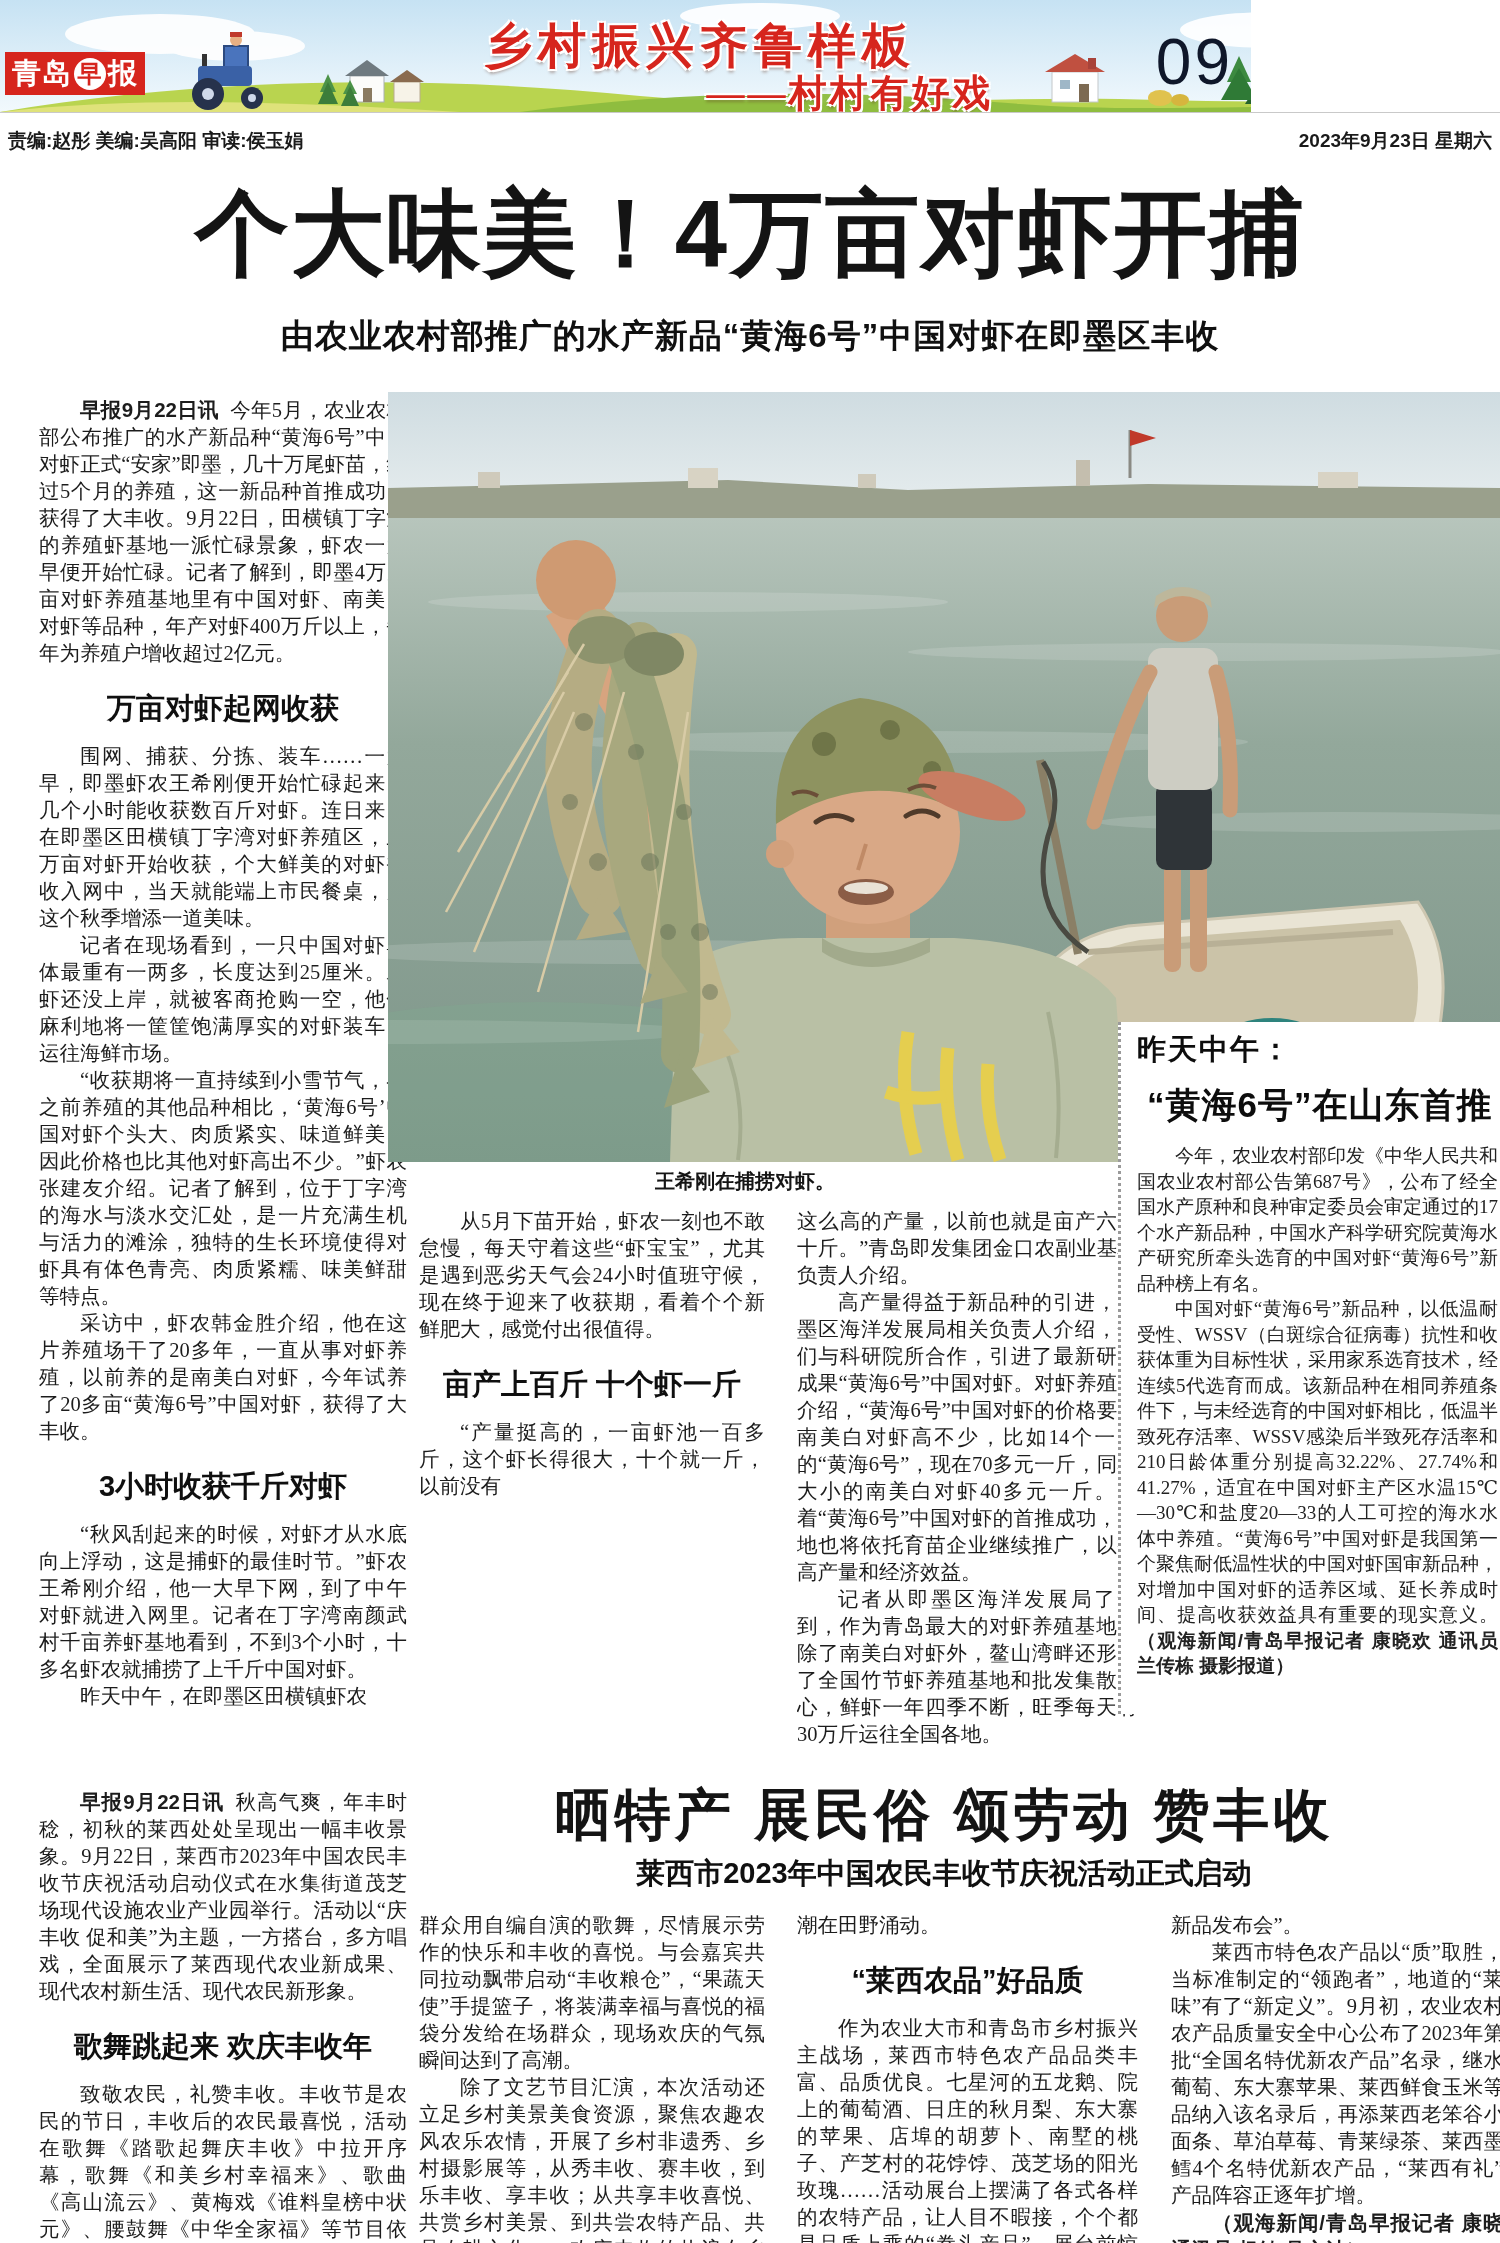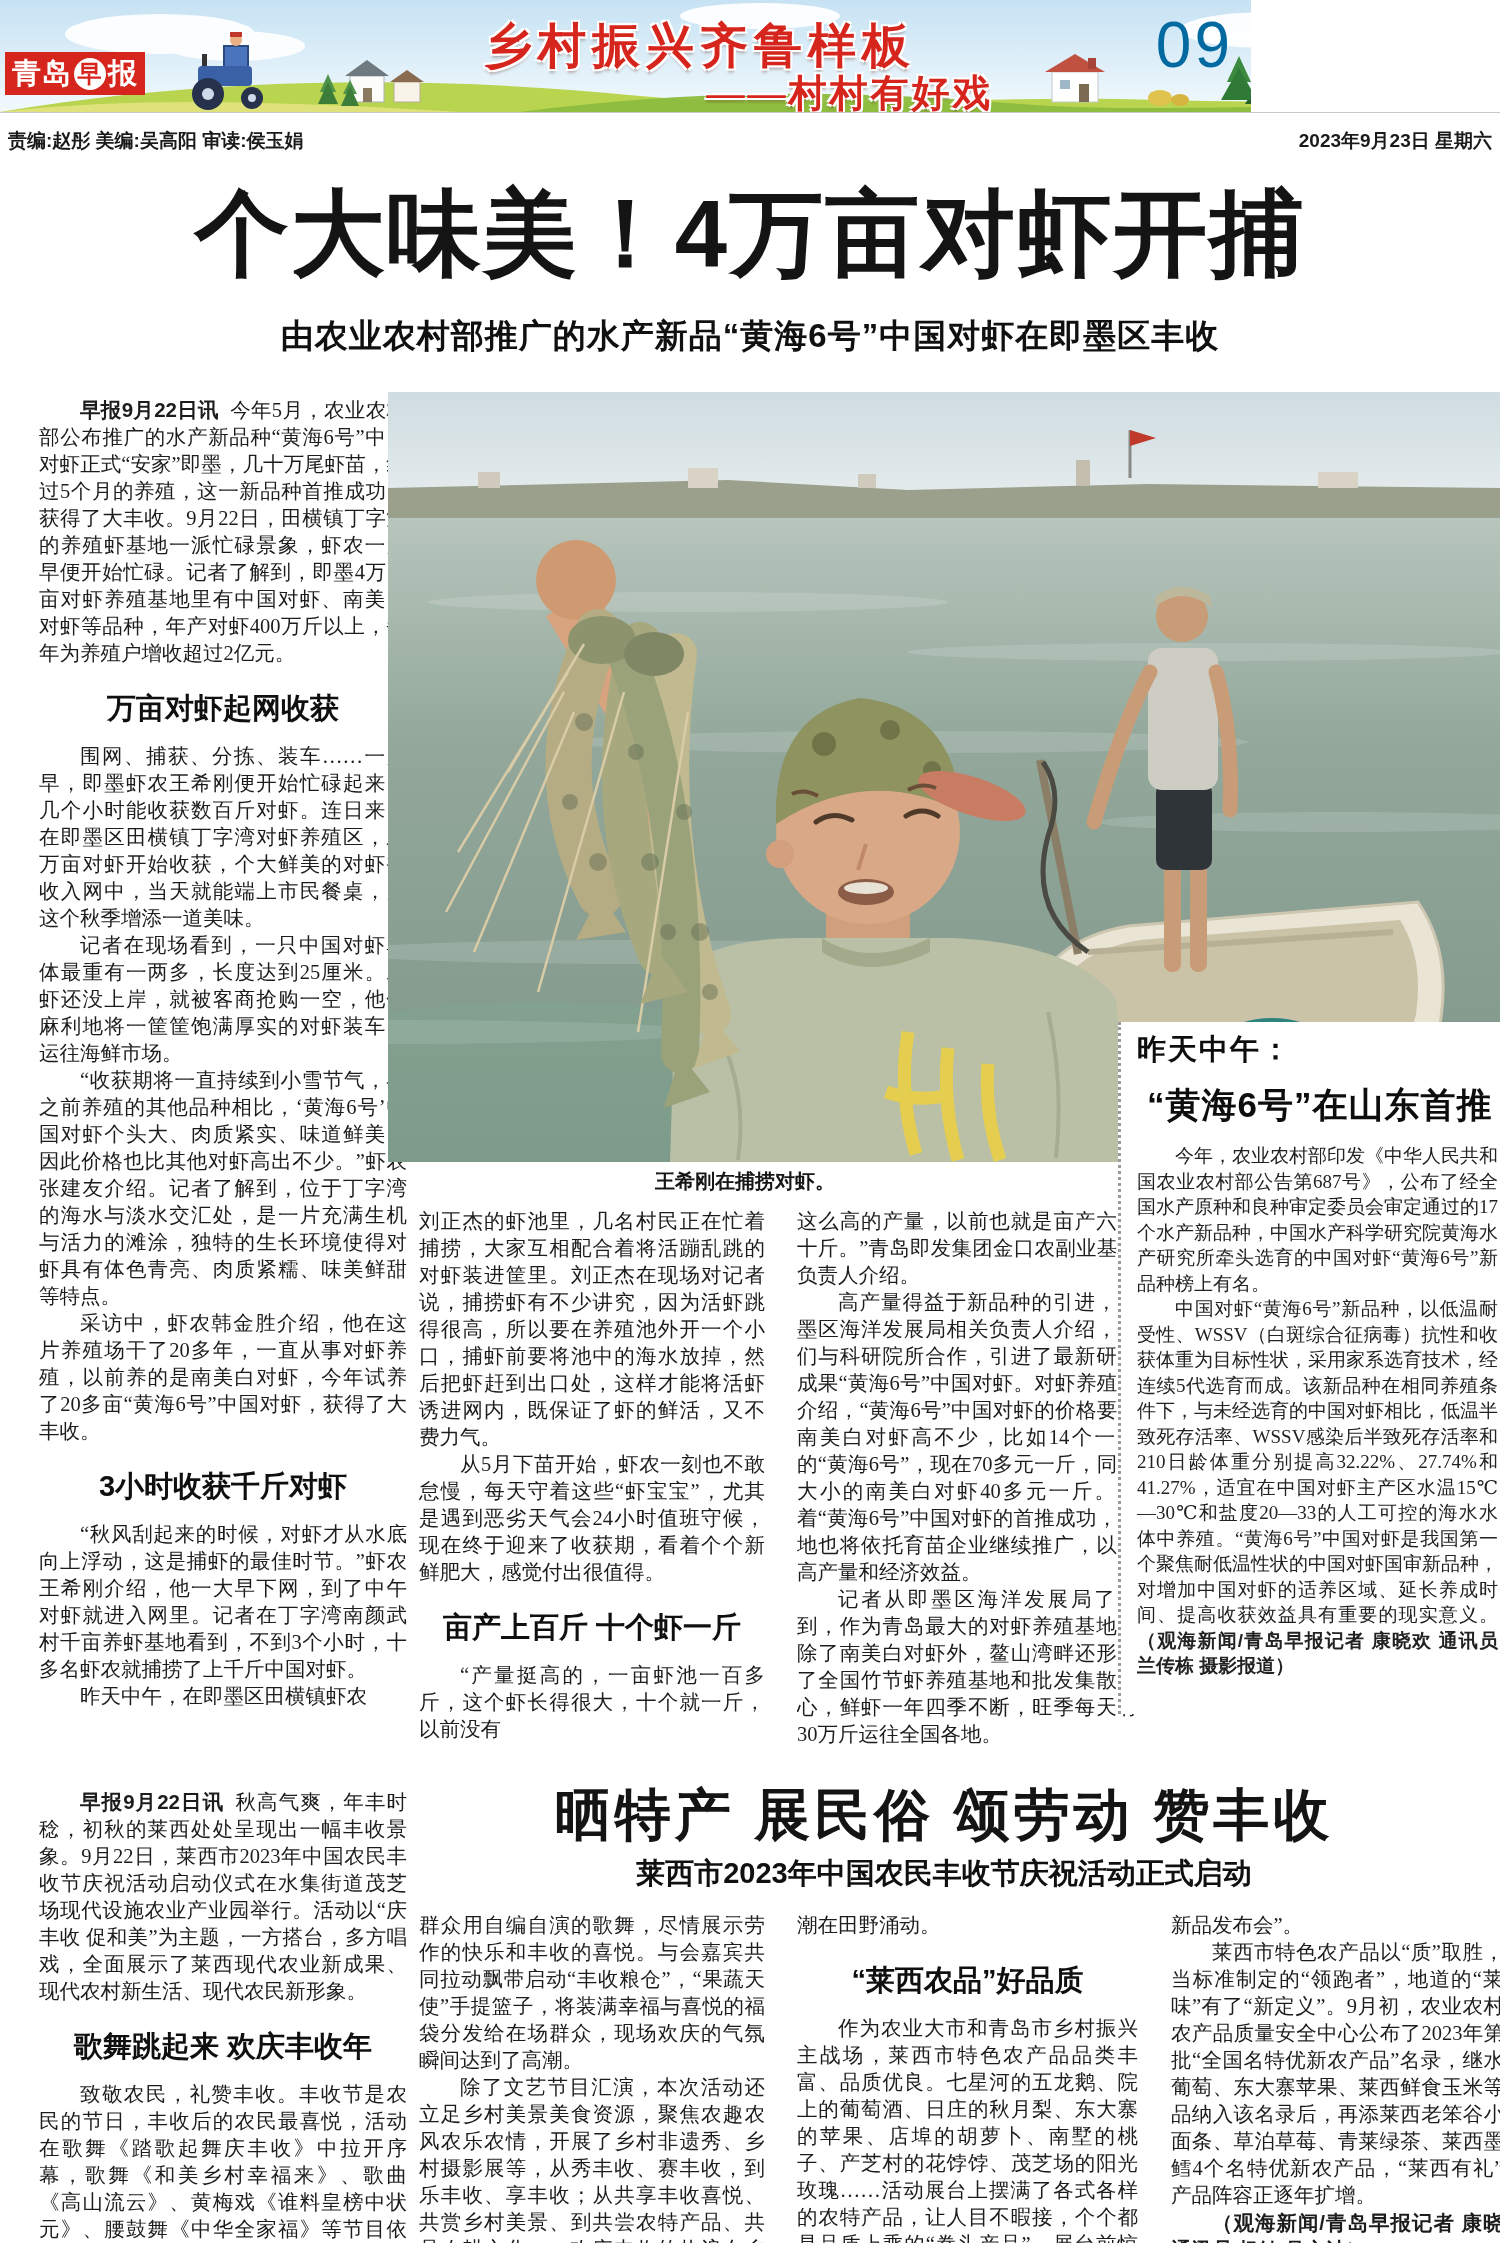--- a/index.html
+++ b/index.html
@@ -13,21 +13,21 @@
   .logo{left:5px;top:52px;width:140px;height:43px;background:#d6251d;display:flex;align-items:center;
         justify-content:center;gap:2px;color:#fff;font-weight:bold;font-size:29px;letter-spacing:1px;}
   .logo .circ{display:inline-flex;width:32px;height:32px;border-radius:50%;background:#fff;color:#d6251d;
         align-items:center;justify-content:center;font-size:24px;font-weight:bold;}
   .banner-t1{left:420px;top:14px;width:560px;text-align:center;font-size:48px;font-weight:bold;color:#d6251d;
         letter-spacing:6px;font-family:"Liberation Serif","DejaVu Serif",serif;
         text-shadow:-2px -2px 0 #fff,2px -2px 0 #fff,-2px 2px 0 #fff,2px 2px 0 #fff,0 4px 3px rgba(90,40,20,.35);}
   .banner-t2{left:640px;top:68px;width:420px;text-align:center;font-size:38px;font-weight:bold;color:#d6251d;
         letter-spacing:3px;font-family:"Liberation Serif","DejaVu Serif",serif;
         text-shadow:-2px -2px 0 #fff,2px -2px 0 #fff,-2px 2px 0 #fff,2px 2px 0 #fff,0 4px 3px rgba(90,40,20,.35);}
-  .pagenum{right:18px;top:8px;font-size:64px;color:#0369a1;letter-spacing:3px;}
+  .pagenum{right:18px;top:25px;font-size:64px;color:#0f172a;letter-spacing:3px;}
   .rule1{left:0;top:112px;width:1500px;height:1px;background:#c9c9c9;}
   .editors{left:8px;top:128px;font-size:19px;font-weight:bold;color:#1a1a1a;}
   .dateline{right:8px;top:128px;font-size:19px;font-weight:bold;color:#1a1a1a;}
 
   
   .mainhead{left:0;top:180px;width:1500px;margin:0;text-align:center;font-size:94px;line-height:1.15;
         font-weight:bold;color:#141414;letter-spacing:2px;}
   .mainsub{left:0;top:314px;width:1500px;text-align:center;font-size:33px;font-weight:bold;color:#101010;letter-spacing:1px;}
 
   .bodytext{font-family:"Liberation Serif","DejaVu Serif",serif;font-size:20.5px;line-height:27px;
@@ -285,21 +285,20 @@
         <polygon points="272,562 252,612 300,600" fill="#a8a87e"></polygon>
         <polygon points="322,622 306,676 352,660" fill="#c1b98f"></polygon>
         <polygon points="292,662 276,716 322,700" fill="#9aa27a"></polygon>
       </g>
     </svg>
   </div>
 
   <div class="abs caption">王希刚在捕捞对虾。</div>
 
   <div class="abs bodytext a1c2">
-    <p class="noind">刘正杰的虾池里，几名村民正在忙着捕捞，大家互相配合着将活蹦乱跳的对虾装进筐里。刘正杰在现场对记者说，捕捞虾有不少讲究，因为活虾跳得很高，所以要在养殖池外开一个小口，捕虾前要将池中的海水放掉，然后把虾赶到出口处，这样才能将活虾诱进网内，既保证了虾的鲜活，又不费力气。</p>
     <p>从5月下苗开始，虾农一刻也不敢怠慢，每天守着这些“虾宝宝”，尤其是遇到恶劣天气会24小时值班守候，现在终于迎来了收获期，看着个个新鲜肥大，感觉付出很值得。</p>
     <div class="colhead">亩产上百斤 十个虾一斤</div>
     <p>“产量挺高的，一亩虾池一百多斤，这个虾长得很大，十个就一斤，以前没有</p>
   </div>
 
   <div class="abs bodytext a1c3">
     <p class="noind">这么高的产量，以前也就是亩产六七十斤。”青岛即发集团金口农副业基地负责人介绍。</p>
     <p>高产量得益于新品种的引进，即墨区海洋发展局相关负责人介绍，他们与科研院所合作，引进了最新研究成果“黄海6号”中国对虾。对虾养殖户介绍，“黄海6号”中国对虾的价格要比南美白对虾高不少，比如14个一斤的“黄海6号”，现在70多元一斤，同样大小的南美白对虾40多元一斤。随着“黄海6号”中国对虾的首推成功，当地也将依托育苗企业继续推广，以提高产量和经济效益。</p>
     <p>记者从即墨区海洋发展局了解到，作为青岛最大的对虾养殖基地，除了南美白对虾外，鳌山湾畔还形成了全国竹节虾养殖基地和批发集散中心，鲜虾一年四季不断，旺季每天有30万斤运往全国各地。</p>
   </div>

